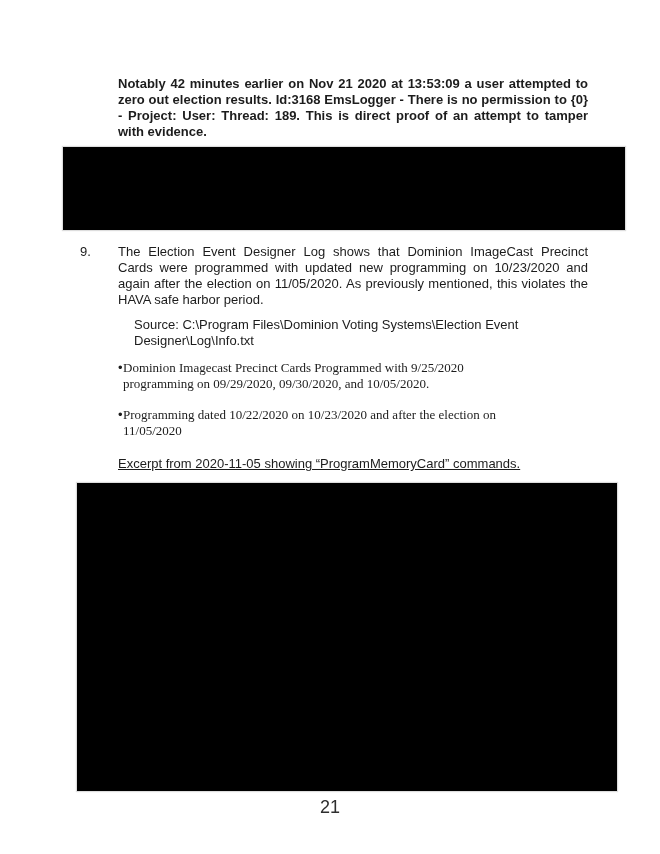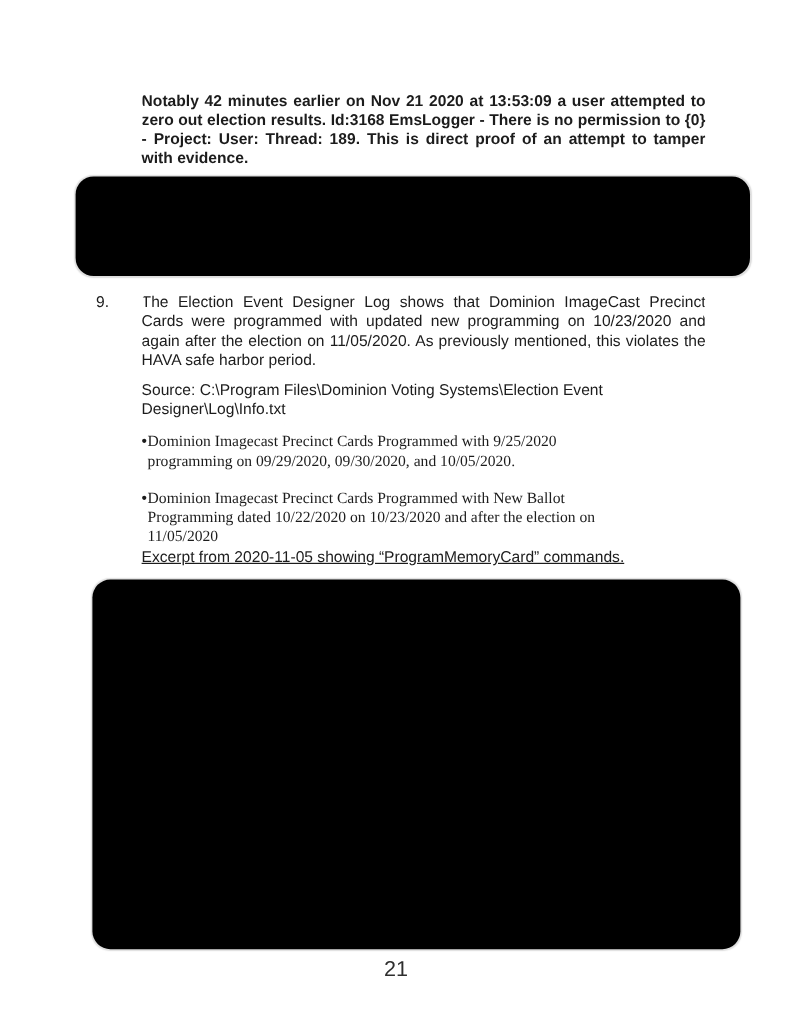--- a/index.html
+++ b/index.html
@@ -1,15 +1,15 @@
 <!DOCTYPE html>
 <html><head>
 <meta charset="utf-8">
 <style>
-  * { margin: 0; padding: 0; box-sizing: border-box; border-radius: 15px; }
+  * { margin: 0; padding: 0; box-sizing: border-box; }
   html, body { background: #ffffff; }
   body { font-family: "Liberation Sans", sans-serif; }
 
   .page {
     position: relative;
     width: 660px;
     height: 854px;
     background: #ffffff;
     color: #1c1c1c;
     overflow: hidden;
@@ -55,21 +55,21 @@
     top: 0;
   }
   .item9 .body {
     position: absolute;
     left: 38px;
     top: 0;
     width: 470px;
   }
 
   
-  .source { position: absolute; left: 118px; top: 317px; }
+  .source { position: absolute; left: 134px; top: 317px; }
 
   
   .bullet { position: absolute; left: 118px; }
   .bullet-1 { top: 360px; }
   .bullet-2 { top: 407px; }
   .bullet .glyph {
     position: absolute;
     left: 0;
     top: 0;
     font-size: 13px;
@@ -125,21 +125,20 @@
     <span class="glyph">•</span>
     <div class="body">
       <div class="tline">Dominion Imagecast Precinct Cards Programmed with 9/25/2020</div>
       <div class="tline">programming on 09/29/2020, 09/30/2020, and 10/05/2020.</div>
     </div>
   </div>
 
   <div class="bullet bullet-2">
     <span class="glyph">•</span>
     <div class="body">
-      <div class="tline">Dominion Imagecast Precinct Cards Programmed with New Ballot</div>
       <div class="tline">Programming dated 10/22/2020 on 10/23/2020 and after the election on</div>
       <div class="tline">11/05/2020</div>
     </div>
   </div>
 
   <div class="excerpt tline">Excerpt from 2020-11-05 showing “ProgramMemoryCard” commands.</div>
 
   <div class="redaction redaction-2"></div>
 
   <div class="page-number">21</div>

